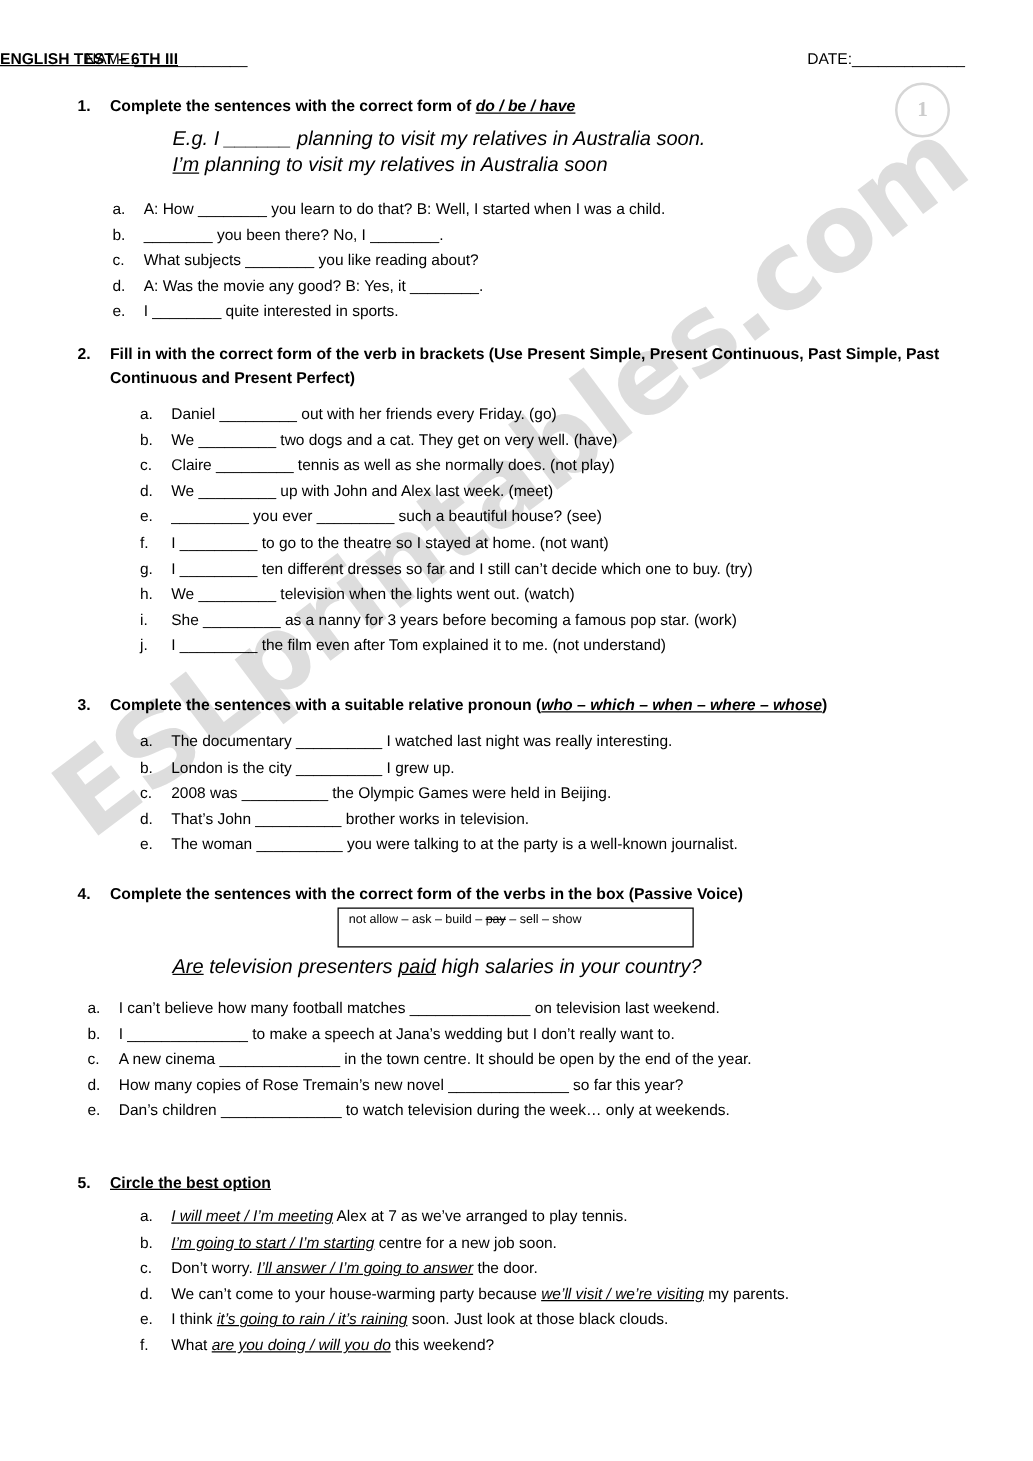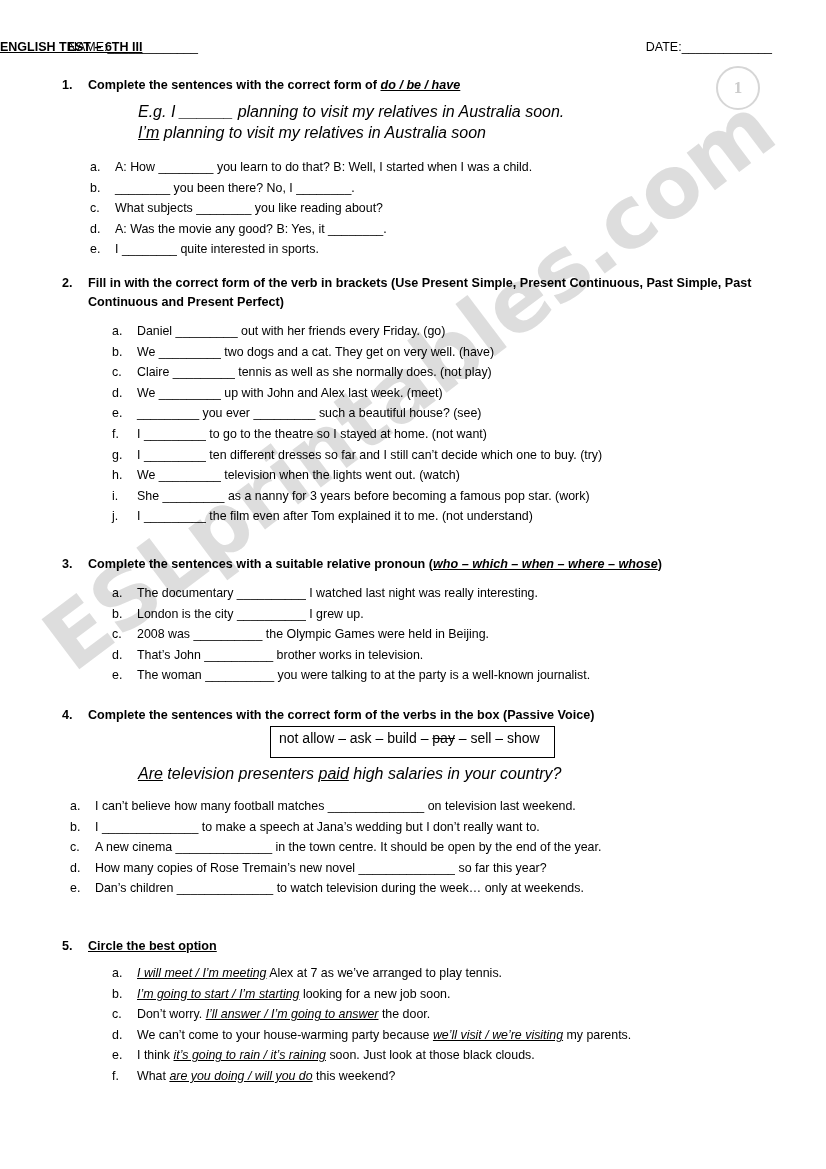--- a/index.html
+++ b/index.html
@@ -167,21 +167,21 @@
     position: absolute;
     left: 270px;
     top: 726px;
     width: 285px;
     height: 32px;
     border: 1px solid #000000;
     box-sizing: border-box;
   }
   .verb-box .vb-inner {
     padding: 3px 0 0 8px;
-    font-size: 14px;
+    font-size: 10px;
     white-space: nowrap;
   }
   .strike { text-decoration: line-through; }
 
   .underline-opt { text-decoration: underline; font-style: italic; }
   .ital { font-style: italic; text-decoration: underline; }
   .udl { text-decoration: underline; }
 </style>
 </head>
 <body>
@@ -279,21 +279,21 @@
       </ol>
     </div>
 
     <div class="exercise" style="top:937px;">
       <div class="ex-head">
         <span class="ex-num">5.</span>
         <div class="ex-title"><span class="udl">Circle the best option</span></div>
       </div>
       <ol class="items ind-b" style="margin-top:7px;">
         <li><span class="lbl">a.</span><span class="txt"><span></span><span class="underline-opt">I will meet / I’m meeting</span><span> Alex at 7 as we’ve arranged to play tennis.</span></span></li>
-        <li><span class="lbl">b.</span><span class="txt"><span></span><span class="underline-opt">I’m going to start / I’m starting</span><span> looking for a new job soon.</span></span></li>
+        <li><span class="lbl">b.</span><span class="txt"><span></span><span class="underline-opt">I’m going to start / I’m starting</span><span> centre for a new job soon.</span></span></li>
         <li><span class="lbl">c.</span><span class="txt"><span>Don’t worry. </span><span class="underline-opt">I’ll answer / I’m going to answer</span><span> the door.</span></span></li>
         <li><span class="lbl">d.</span><span class="txt"><span>We can’t come to your house-warming party because </span><span class="underline-opt">we’ll visit / we’re visiting</span><span> my parents.</span></span></li>
         <li><span class="lbl">e.</span><span class="txt"><span>I think </span><span class="underline-opt">it’s going to rain / it’s raining</span><span> soon. Just look at those black clouds.</span></span></li>
         <li><span class="lbl">f.</span><span class="txt"><span>What </span><span class="underline-opt">are you doing / will you do</span><span> this weekend?</span></span></li>
       </ol>
     </div>
 
   </div>
 </div>
 

